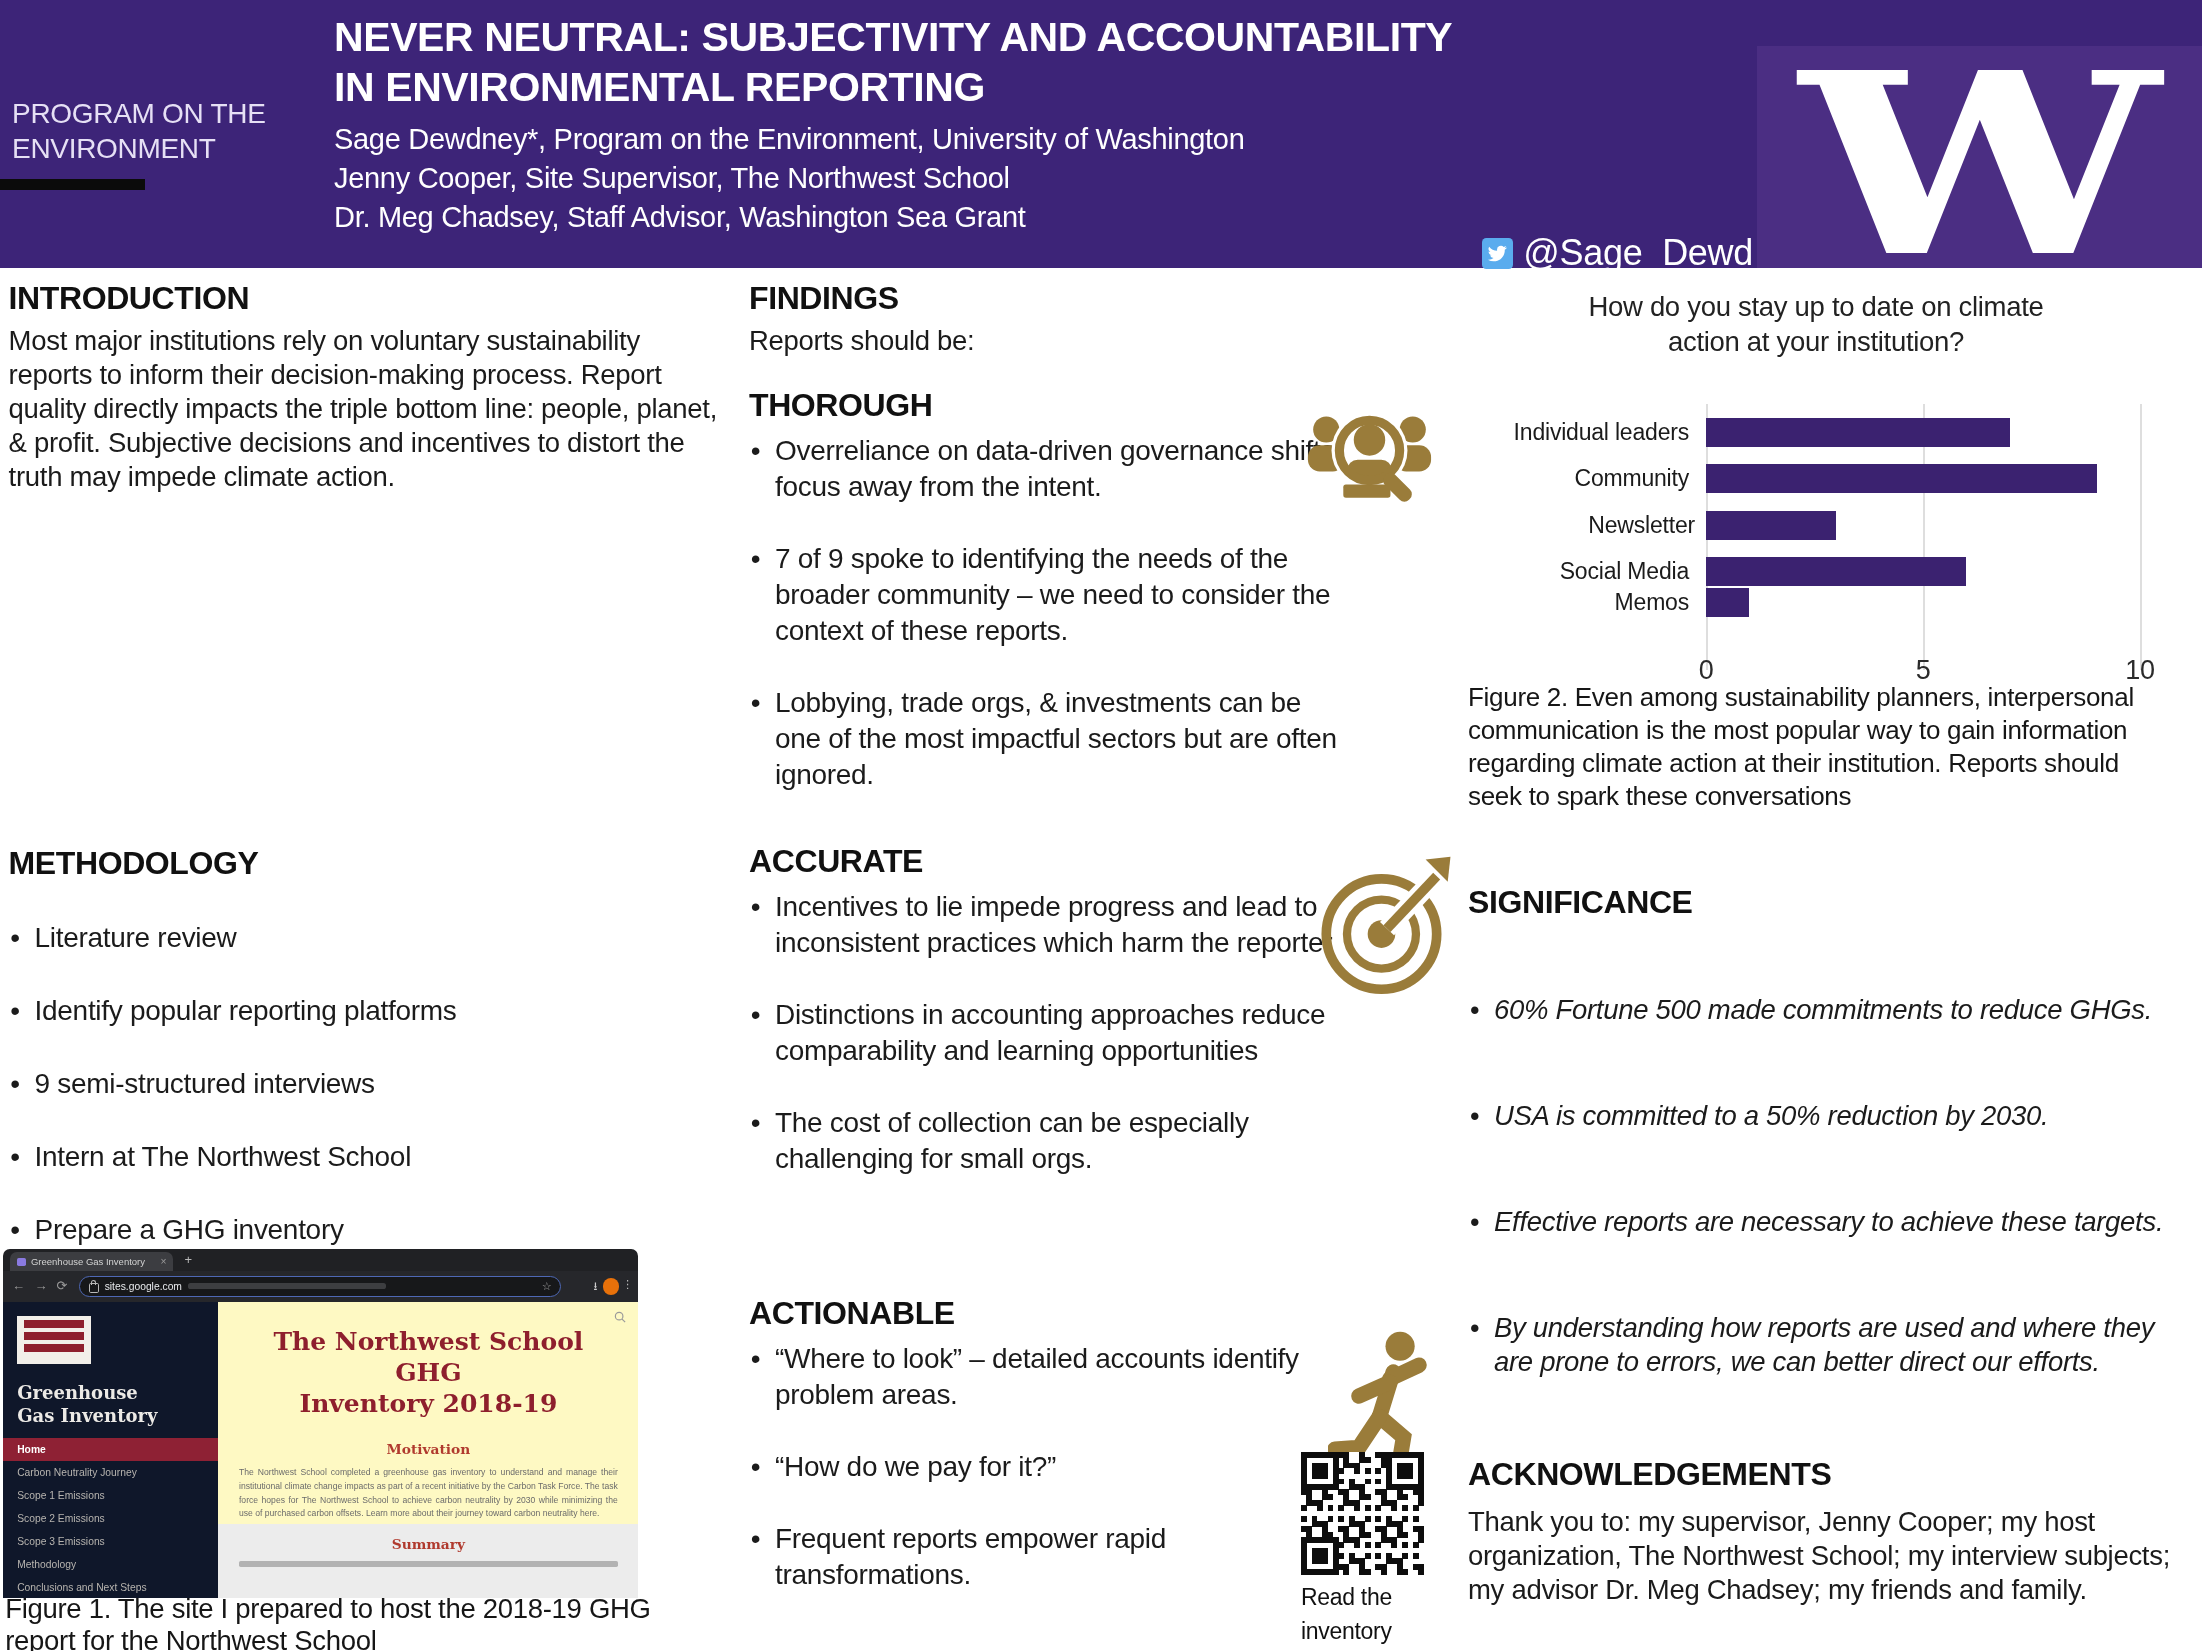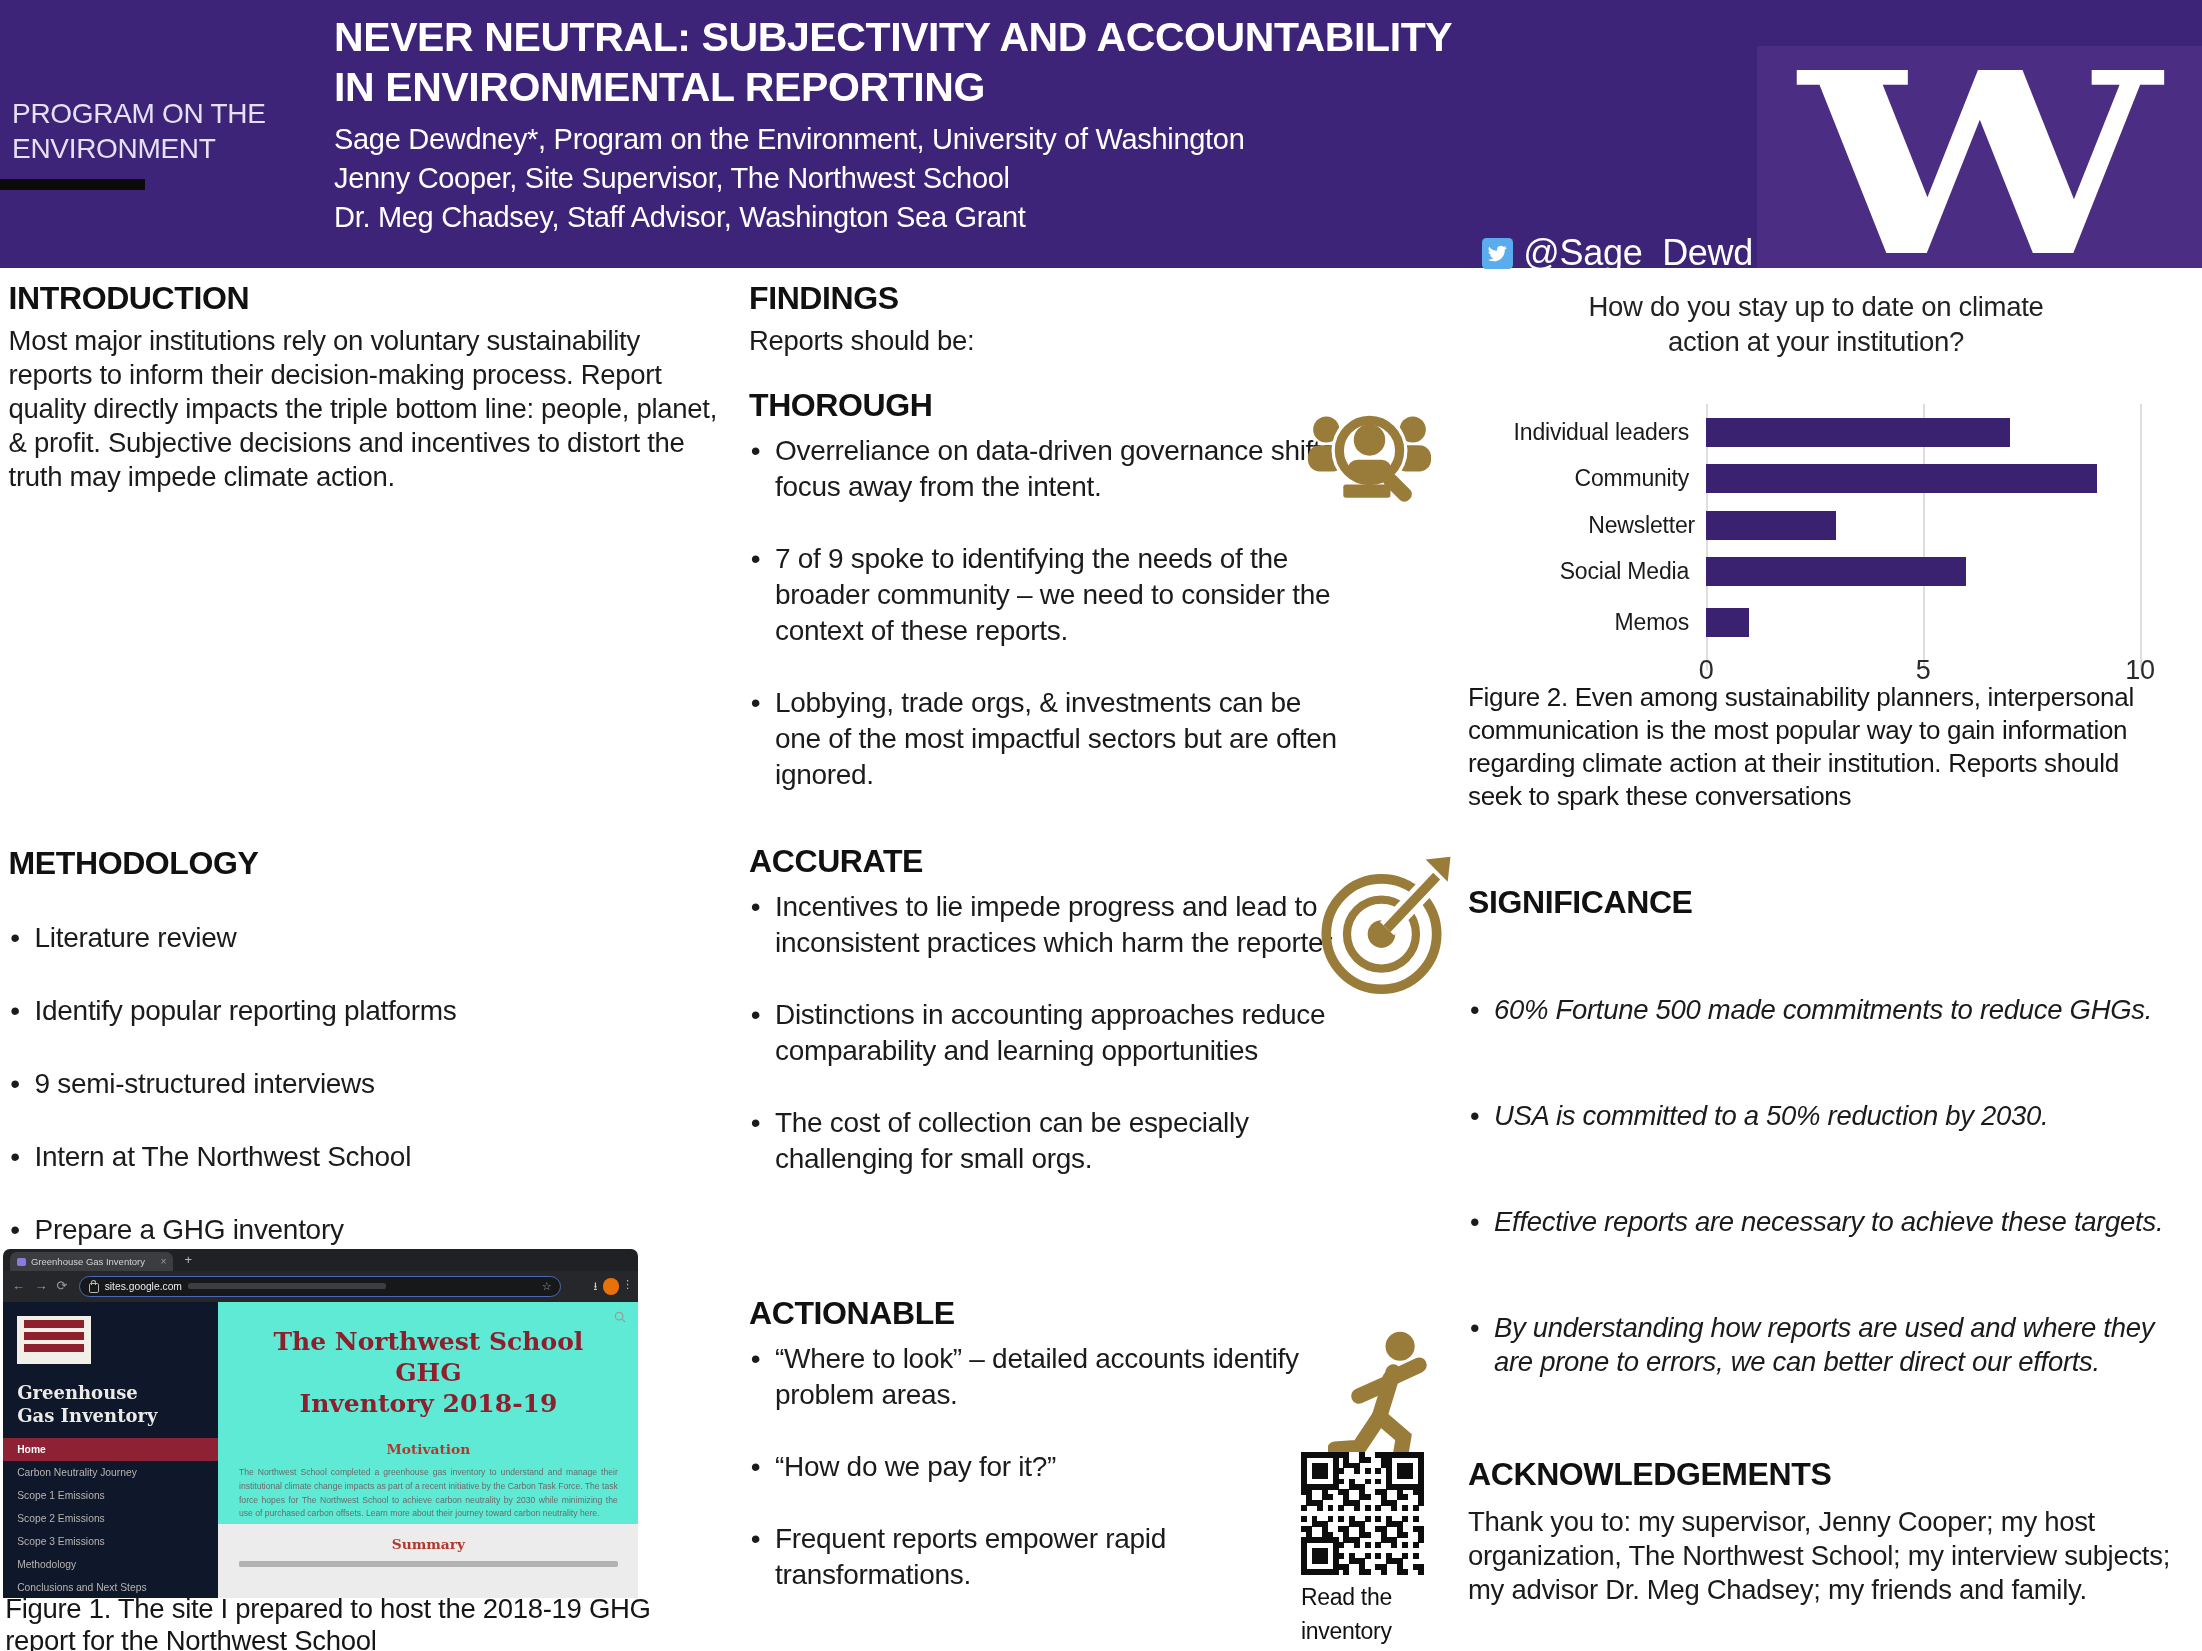--- a/index.html
+++ b/index.html
@@ -62,21 +62,21 @@
   .bcontent{position:absolute;left:0;top:53px;width:635px;height:296px;background:#ffffff;overflow:hidden;}
   .bsidebar{position:absolute;left:0;top:0;width:215px;height:296px;background:#0f172a;}
   .blogo{position:absolute;left:13.8px;top:13.8px;width:74px;height:48px;background:#f2efe9;overflow:hidden;}
   .blogo i{display:block;height:7.7px;margin:4.3px 6.9px 0 6.9px;background:#8E1F2D;}
   .bside-title{position:absolute;left:13.8px;top:79px;font-family:"DejaVu Serif",serif;font-weight:bold;
                font-size:18px;line-height:23px;color:#eceae6;}
   .bnav{position:absolute;left:0;top:136px;width:215px;}
   .bnav-item{height:23px;line-height:23px;padding-left:13.8px;font-size:10.3px;color:#b7b4af;
              white-space:nowrap;overflow:hidden;}
   .bnav-item.active{background:#8E2134;color:#ffffff;font-weight:bold;}
-  .bmain{position:absolute;left:215px;top:0;width:420px;height:296px;background:#5eead4;}
+  .bmain{position:absolute;left:215px;top:0;width:420px;height:296px;background:#fef9c3;}
   .bpage-title{margin-top:24px;text-align:center;font-family:"DejaVu Serif",serif;font-weight:bold;
                font-size:25px;line-height:31px;color:#8E1F2D;padding:0 26px;}
   .bsec-h{margin-top:22.4px;text-align:center;font-family:"DejaVu Serif",serif;font-weight:bold;
           font-size:13.8px;color:#B03A2E;}
   .bpara{margin:8.6px 20.6px 0 20.6px;font-size:8.6px;line-height:13.8px;color:#6b6b6b;text-align:justify;}
   .bband{position:absolute;left:0;bottom:0;width:100%;height:74px;background:#ececec;}
   .bband .bsec-h{margin-top:12px;}
   .bband-line{margin:8.6px 20.6px 0 20.6px;height:6px;background:#8c8c8c;opacity:.6;border-radius:1.7px;}
   .bsearch{position:absolute;right:12px;top:8.6px;width:12px;height:12px;}
   .fig1-cap{position:absolute;left:5.2px;top:1593px;width:654px;font-size:27.5px;line-height:32px;color:#161616;}
@@ -572,21 +572,21 @@
           <div class="bar" style="width: 90%; background: rgb(59, 34, 112);"></div>
         </div>
         <div class="chart-row" style="top: 93px;">
           <span class="chart-label" style="right: 100%; padding-right: 11px;">Newsletter</span>
           <div class="bar" style="width: 30%; background: rgb(59, 34, 112);"></div>
         </div>
         <div class="chart-row" style="top: 139px;">
           <span class="chart-label" style="right: 100%; padding-right: 17px;">Social Media</span>
           <div class="bar" style="width: 60%; background: rgb(59, 34, 112);"></div>
         </div>
-        <div class="chart-row" style="top: 190px;">
+        <div class="chart-row" style="top: 170px;">
           <span class="chart-label" style="right: 100%; padding-right: 17px;">Memos</span>
           <div class="bar" style="width: 10%; background: rgb(59, 34, 112);"></div>
         </div>
       </div>
   </div>
   <div class="fig2-cap">Figure 2. Even among sustainability planners, interpersonal communication is the most popular way to gain information regarding climate action at their institution. Reports should seek to spark these conversations</div>
 
   <div class="significance">
     <div class="sec-h">SIGNIFICANCE</div>
     <ul class="blist">

